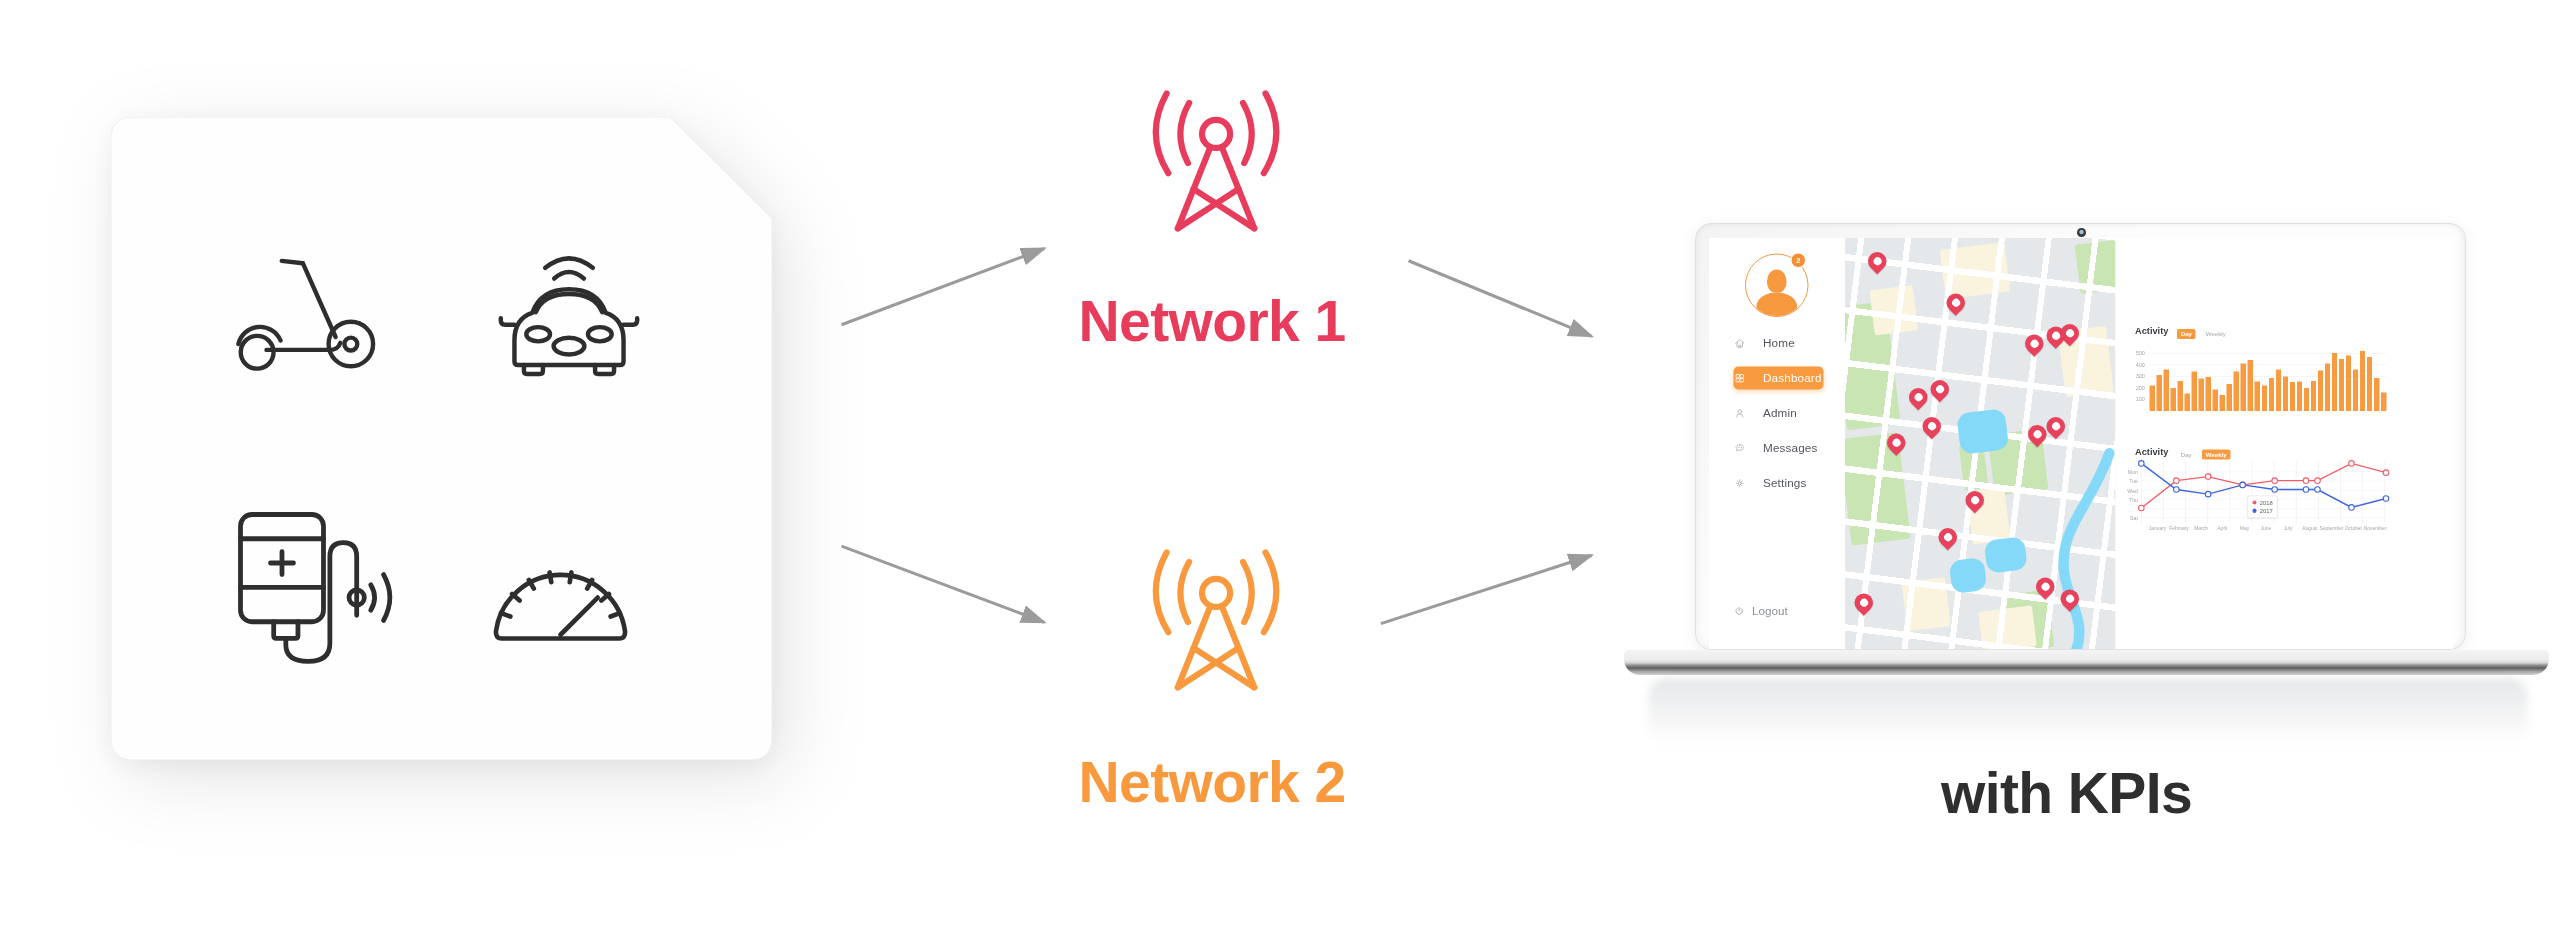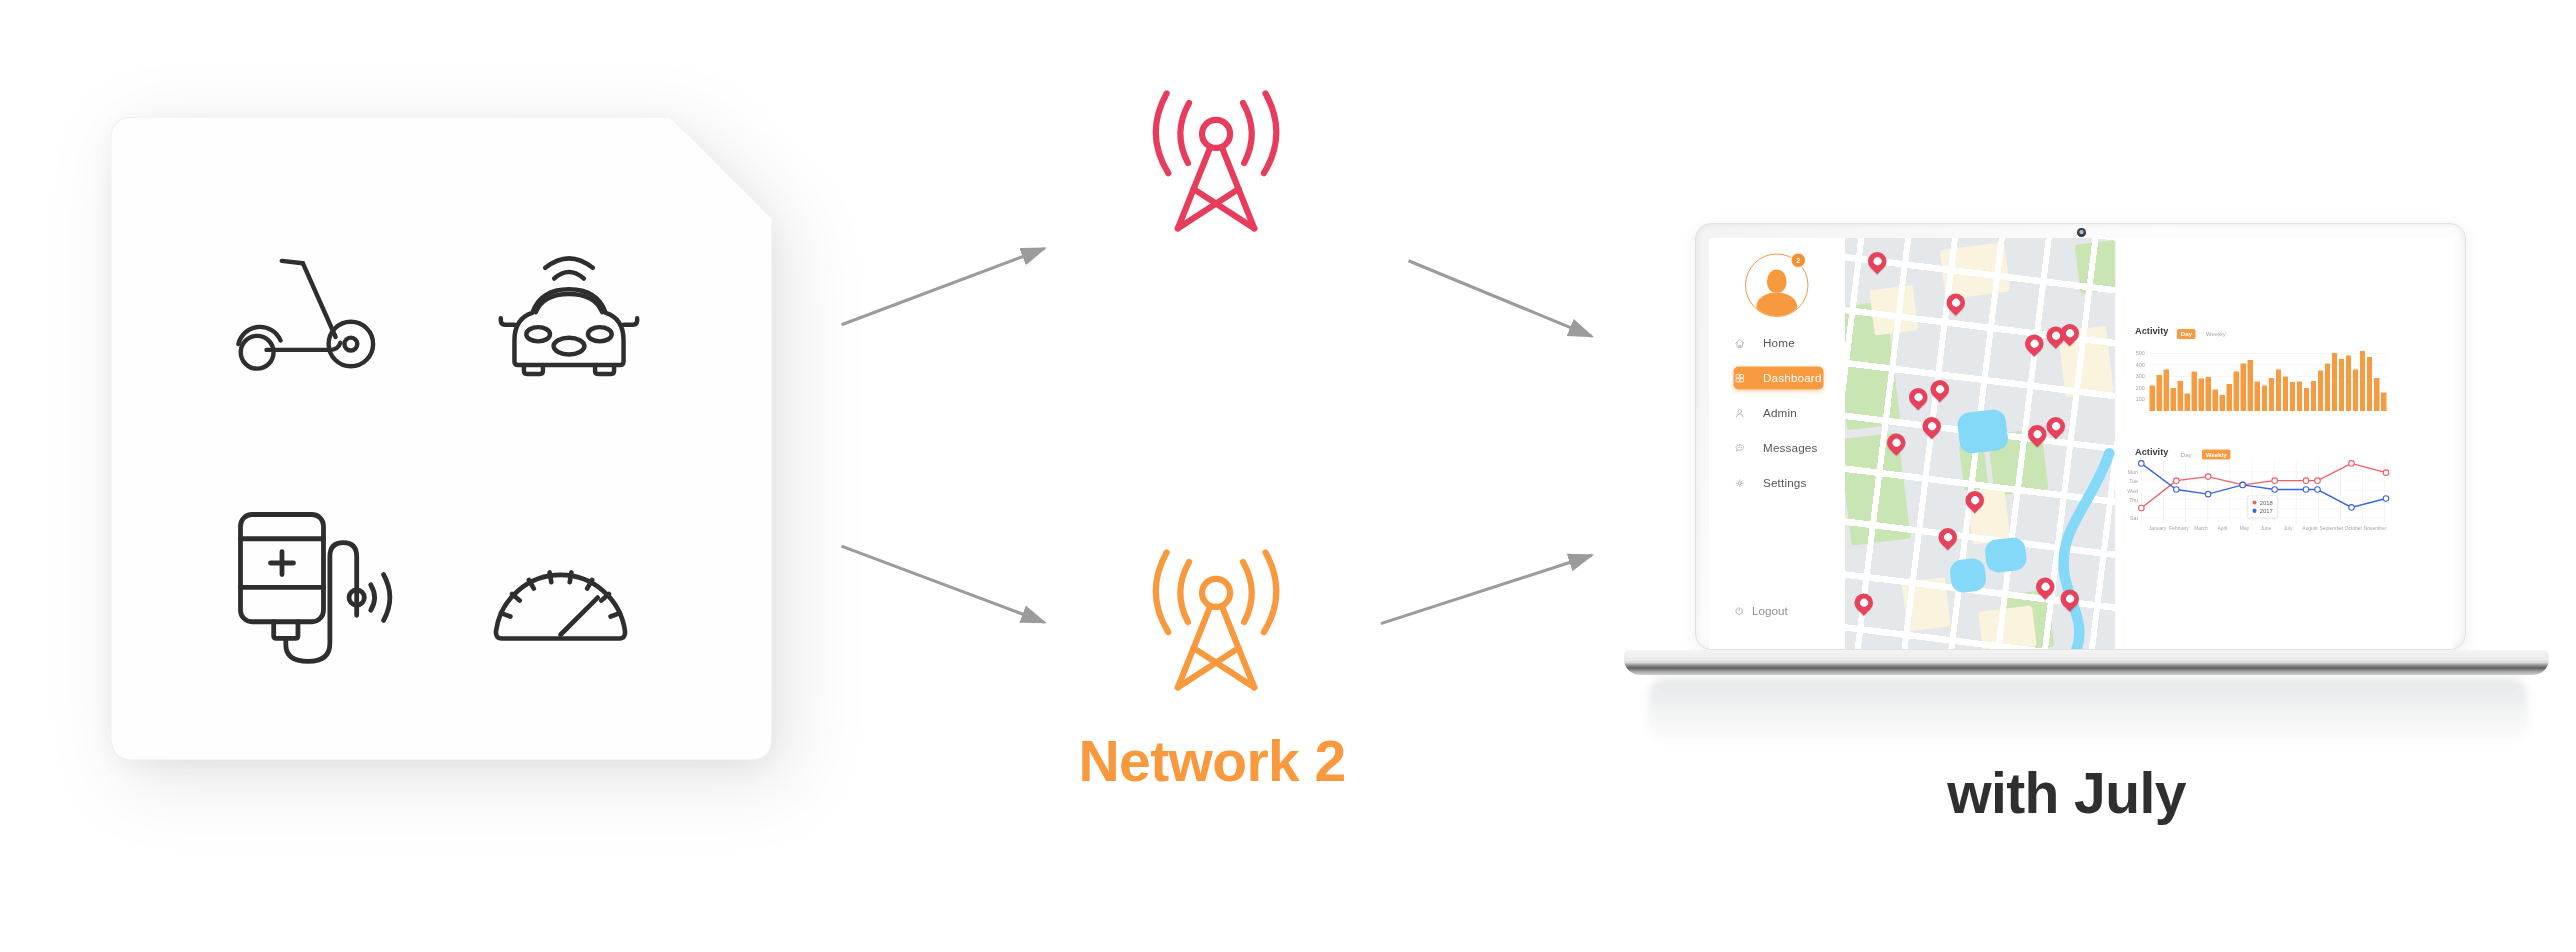--- a/index.html
+++ b/index.html
@@ -149,35 +149,36 @@
       <path d="M108 93 L50 238"></path>
       <path d="M128 93 L186 238"></path>
       <path d="M78 168 L186 238"></path>
       <path d="M158 168 L50 238"></path>
       <path d="M70 15 Q40 68 68 122"></path>
       <path d="M166 15 Q196 68 168 122"></path>
       <path d="M30 -2 Q-10 70 33 140"></path>
       <path d="M206 -2 Q246 70 203 140"></path>
     </g>
   </svg>
+  <div class="network-label" style="left:966px;top:288px;color:#e73c5b;">Network 1</div>
 
   <svg class="tower" style="left:1143px;top:547px;color:#f8993d;" viewBox="-12 -6 258 252">
     <g stroke="currentColor">
       <circle cx="118" cy="70" r="25"></circle>
       <path d="M108 93 L50 238"></path>
       <path d="M128 93 L186 238"></path>
       <path d="M78 168 L186 238"></path>
       <path d="M158 168 L50 238"></path>
       <path d="M70 15 Q40 68 68 122"></path>
       <path d="M166 15 Q196 68 168 122"></path>
       <path d="M30 -2 Q-10 70 33 140"></path>
       <path d="M206 -2 Q246 70 203 140"></path>
     </g>
   </svg>
-  <div class="network-label" style="left:966px;top:728px;color:#f8993d;">Network 2</div>
+  <div class="network-label" style="left:966px;top:749px;color:#f8993d;">Network 2</div>
 
   <div class="laptop-lid">
     <div class="webcam"></div>
     <div class="screen-viewport">
       <div class="screen-scale">
 
         <aside class="sidebar">
           <div class="avatar">
             <div class="avatar-ring">
               <div class="avatar-head"></div>
@@ -406,17 +407,17 @@
             </div>
           </div>
 
       </div>
     </div>
   </div>
   <div class="laptop-base"></div>
   <div class="laptop-reflection"></div>
 
   <div class="caption">
-    <div>with July</div>
+    <div>with KPIs</div>
   </div>
 
 </div>
 
 
 </body></html>

